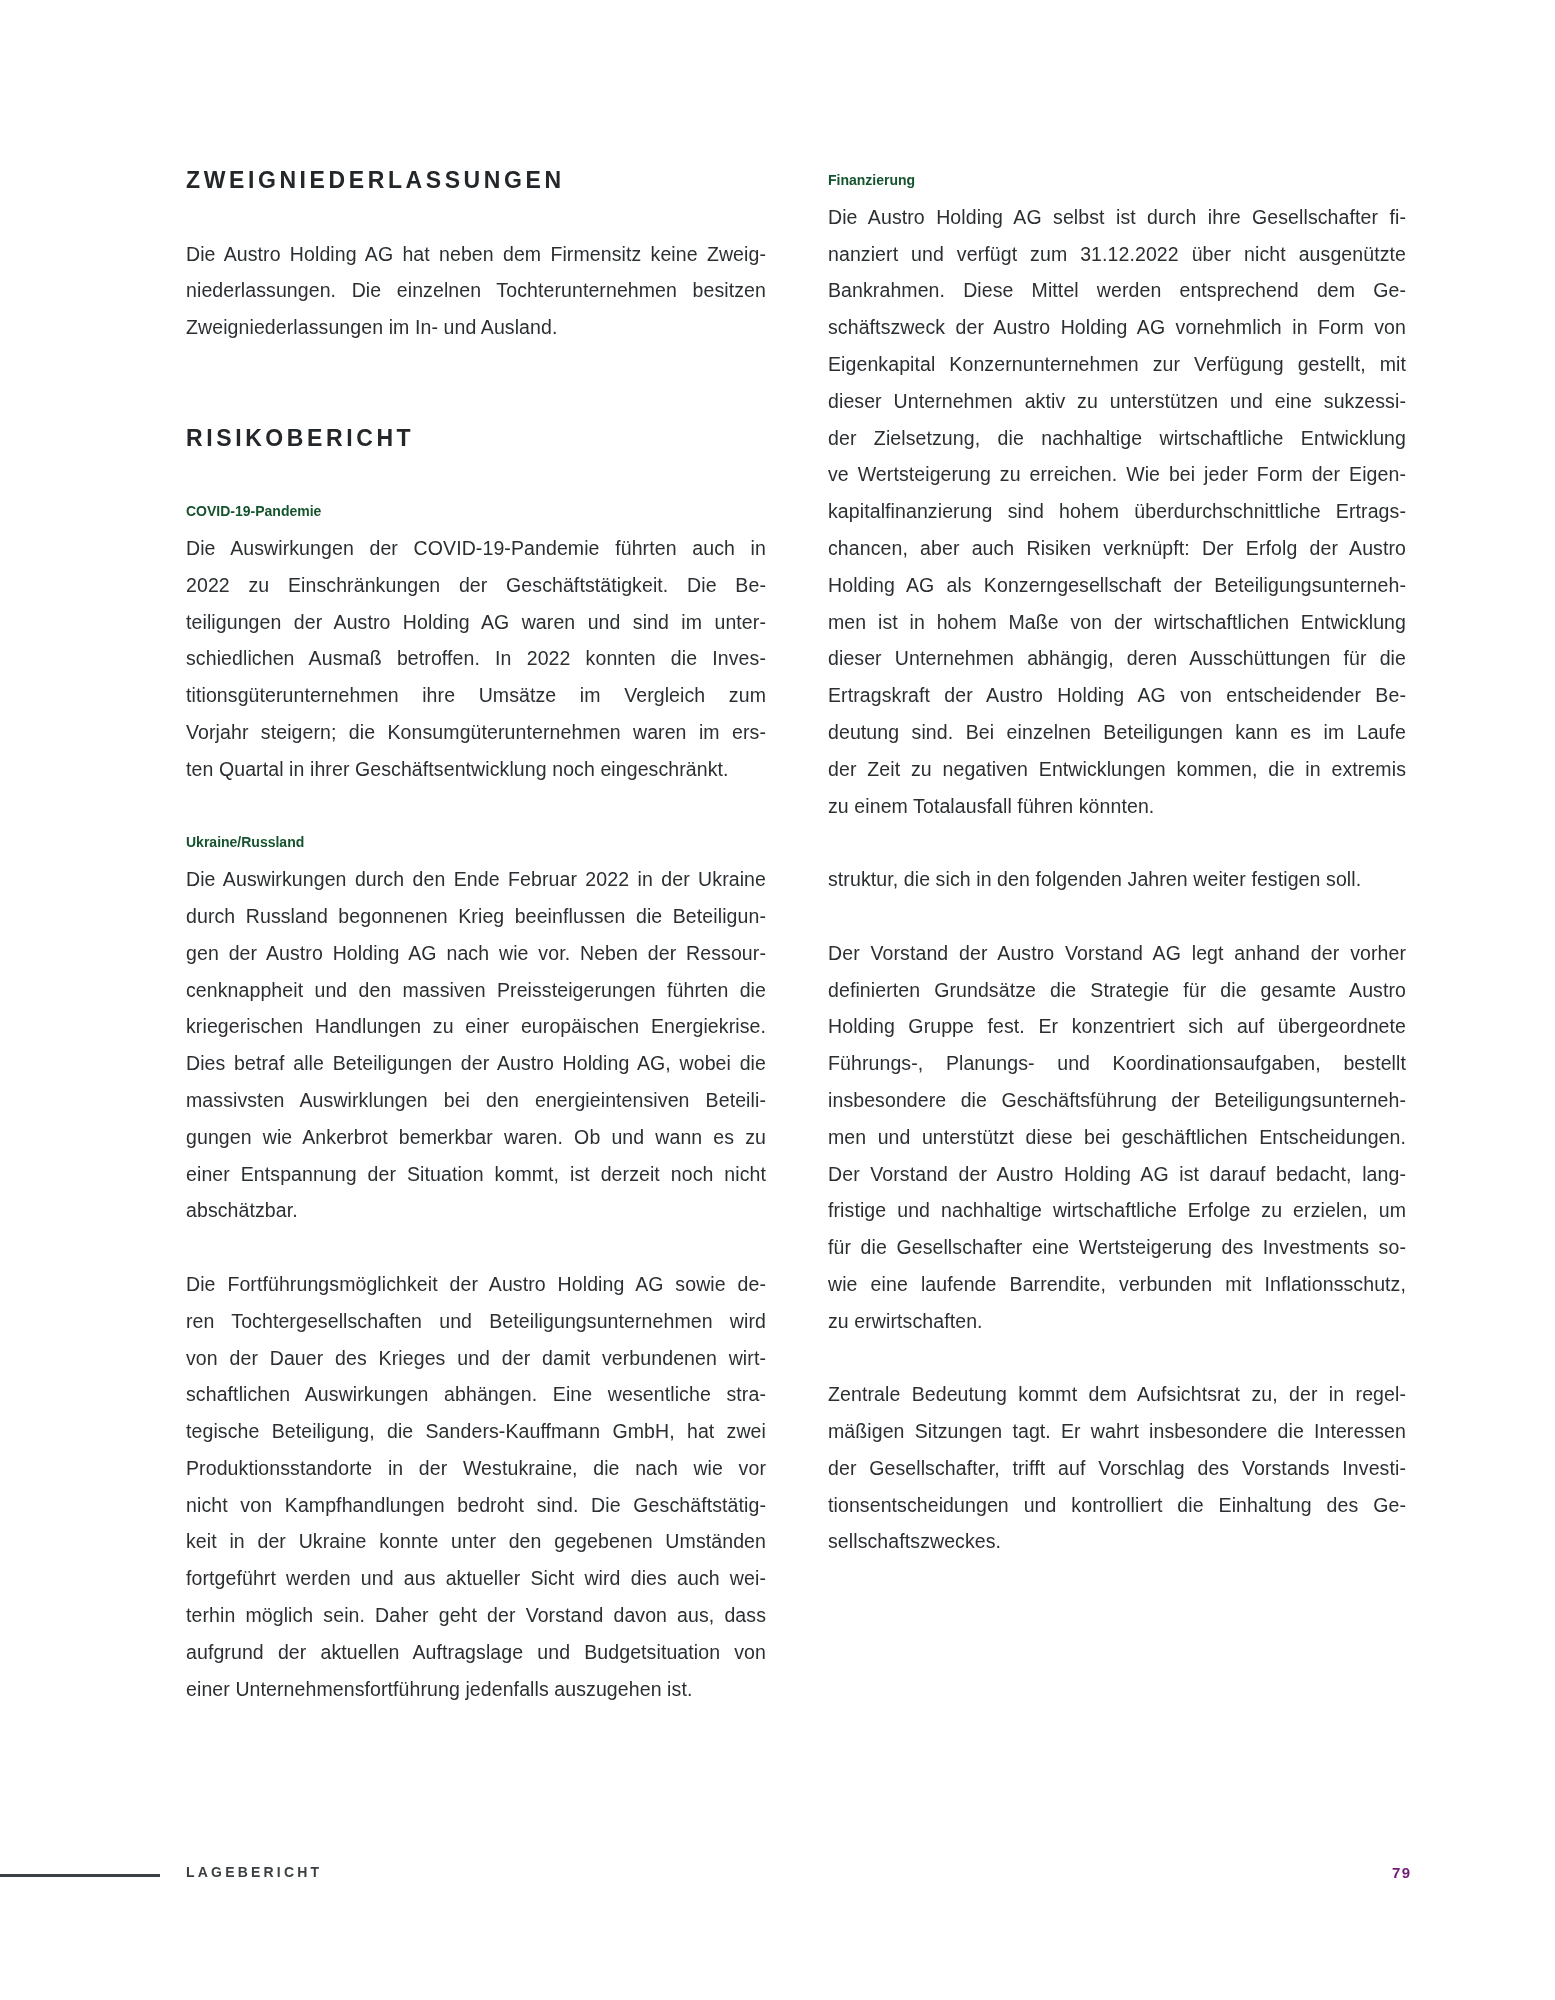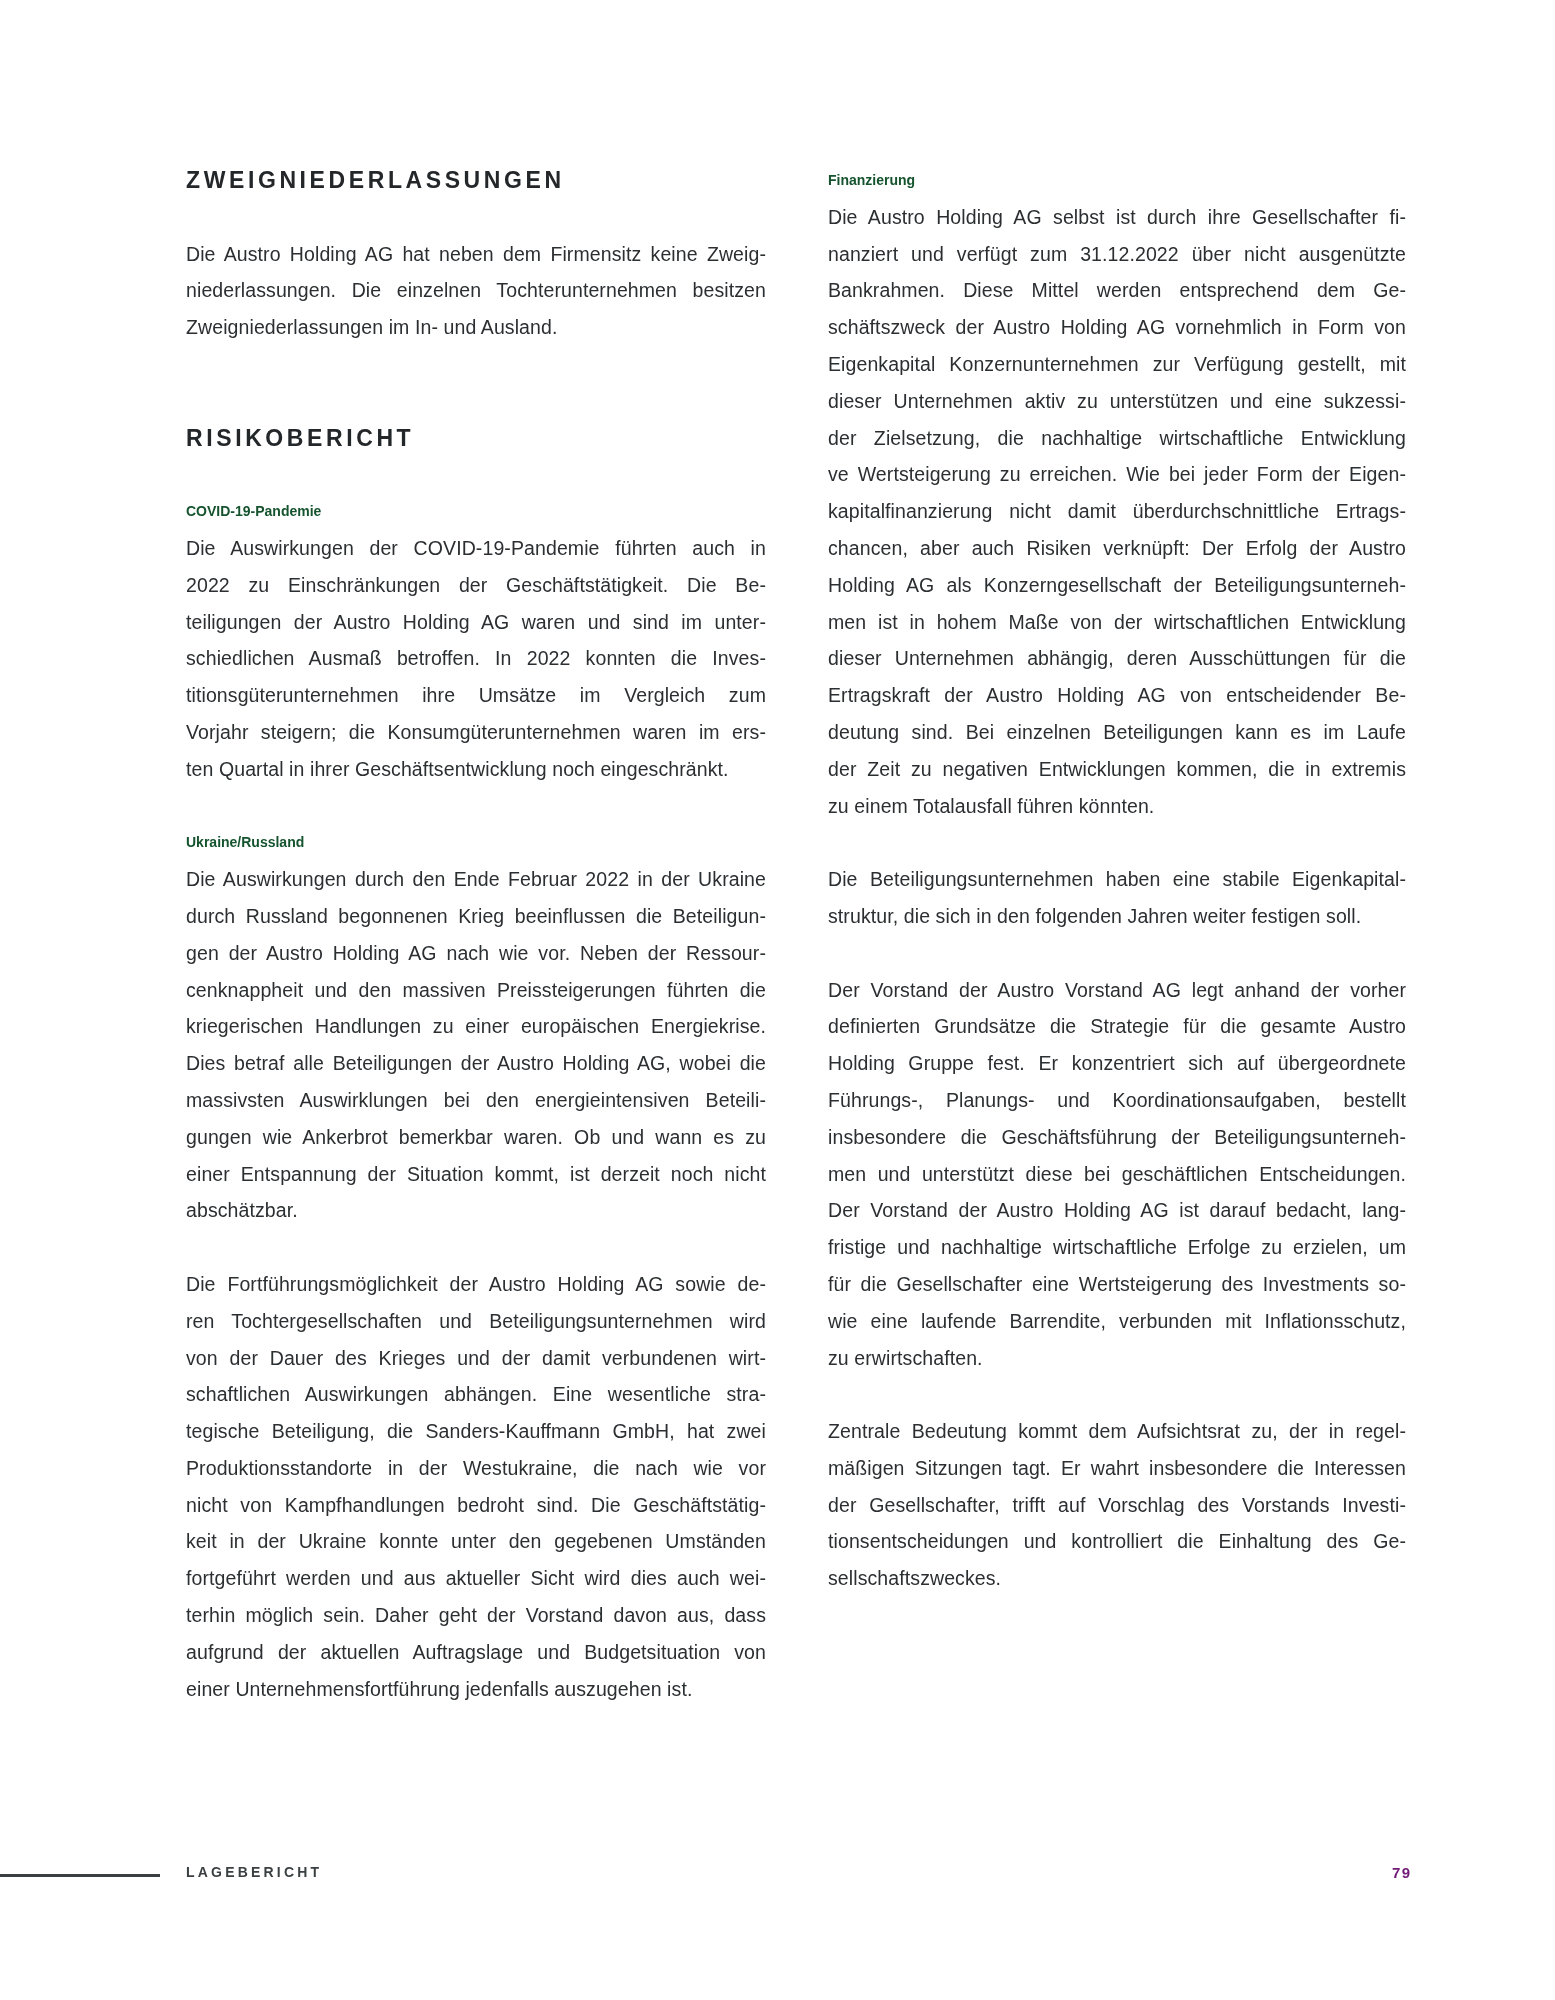--- a/index.html
+++ b/index.html
@@ -151,33 +151,32 @@
   <span class="sub-heading">Finanzierung</span>
   <div>
     <span class="line">Die Austro Holding AG selbst ist durch ihre Gesellschafter fi-</span>
     <span class="line">nanziert und verfügt zum 31.12.2022 über nicht ausgenützte</span>
     <span class="line">Bankrahmen. Diese Mittel werden entsprechend dem Ge-</span>
     <span class="line">schäftszweck der Austro Holding AG vornehmlich in Form von</span>
     <span class="line">Eigenkapital Konzernunternehmen zur Verfügung gestellt, mit</span>
     <span class="line">dieser Unternehmen aktiv zu unterstützen und eine sukzessi-</span>
     <span class="line">der Zielsetzung, die nachhaltige wirtschaftliche Entwicklung</span>
     <span class="line">ve Wertsteigerung zu erreichen. Wie bei jeder Form der Eigen-</span>
-    <span class="line">kapitalfinanzierung nicht damit überdurchschnittliche Ertrags-</span>
+    <span class="line">kapitalfinanzierung sind hohem überdurchschnittliche Ertrags-</span>
     <span class="line">chancen, aber auch Risiken verknüpft: Der Erfolg der Austro</span>
     <span class="line">Holding AG als Konzerngesellschaft der Beteiligungsunterneh-</span>
     <span class="line">men ist in hohem Maße von der wirtschaftlichen Entwicklung</span>
     <span class="line">dieser Unternehmen abhängig, deren Ausschüttungen für die</span>
     <span class="line">Ertragskraft der Austro Holding AG von entscheidender Be-</span>
     <span class="line">deutung sind. Bei einzelnen Beteiligungen kann es im Laufe</span>
     <span class="line">der Zeit zu negativen Entwicklungen kommen, die in extremis</span>
     <span class="line last">zu einem Totalausfall führen könnten.</span>
   </div>
   <span class="blank"></span>
   <div>
-    <span class="line">Die Beteiligungsunternehmen haben eine stabile Eigenkapital-</span>
     <span class="line last">struktur, die sich in den folgenden Jahren weiter festigen soll.</span>
   </div>
   <span class="blank"></span>
   <div>
     <span class="line">Der Vorstand der Austro Vorstand AG legt anhand der vorher</span>
     <span class="line">definierten Grundsätze die Strategie für die gesamte Austro</span>
     <span class="line">Holding Gruppe fest. Er konzentriert sich auf übergeordnete</span>
     <span class="line">Führungs-, Planungs- und Koordinationsaufgaben, bestellt</span>
     <span class="line">insbesondere die Geschäftsführung der Beteiligungsunterneh-</span>
     <span class="line">men und unterstützt diese bei geschäftlichen Entscheidungen.</span>

